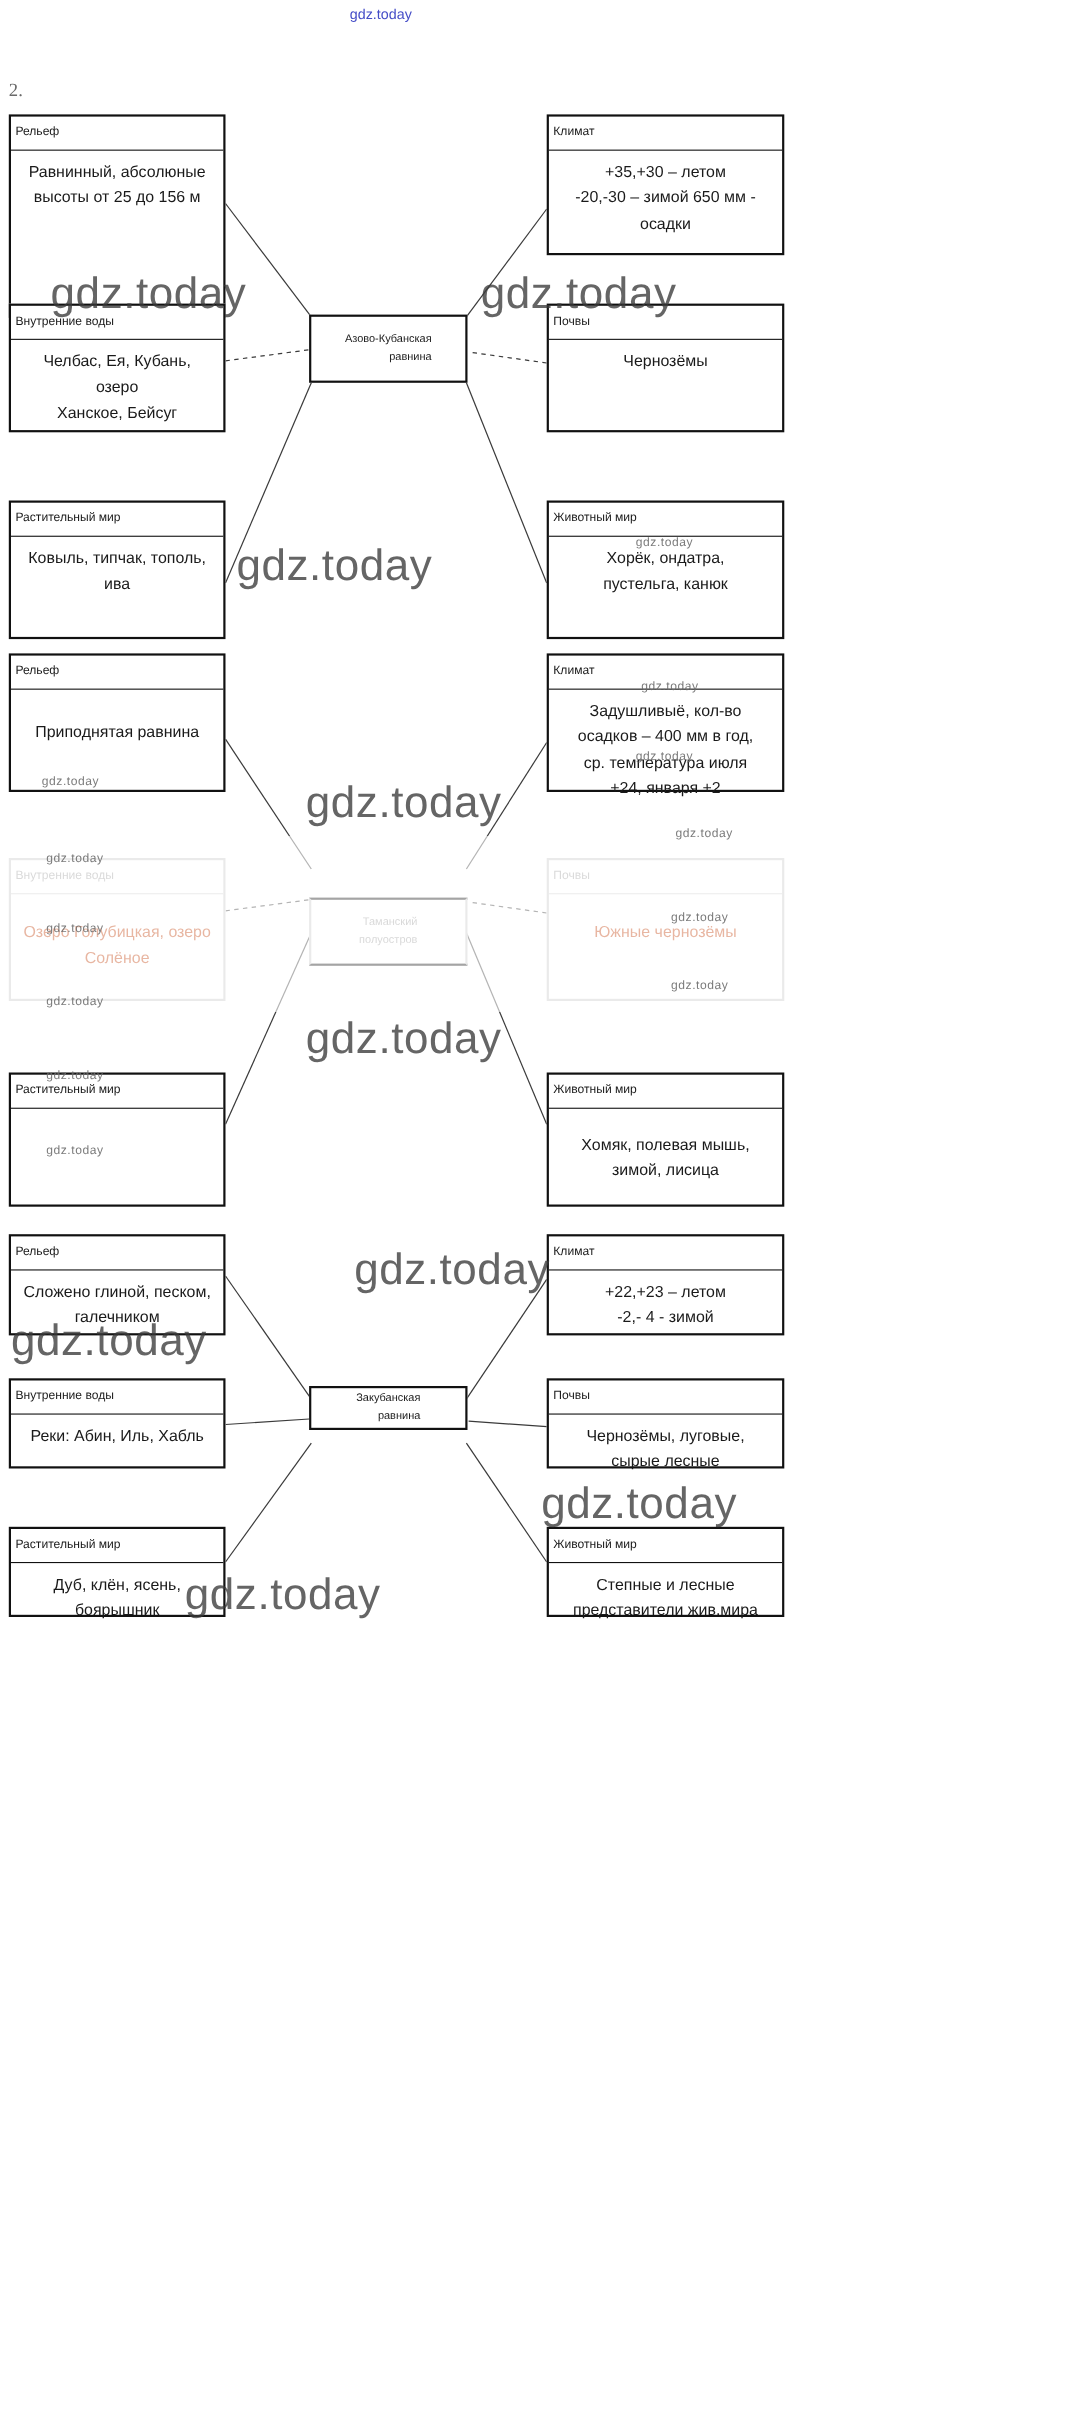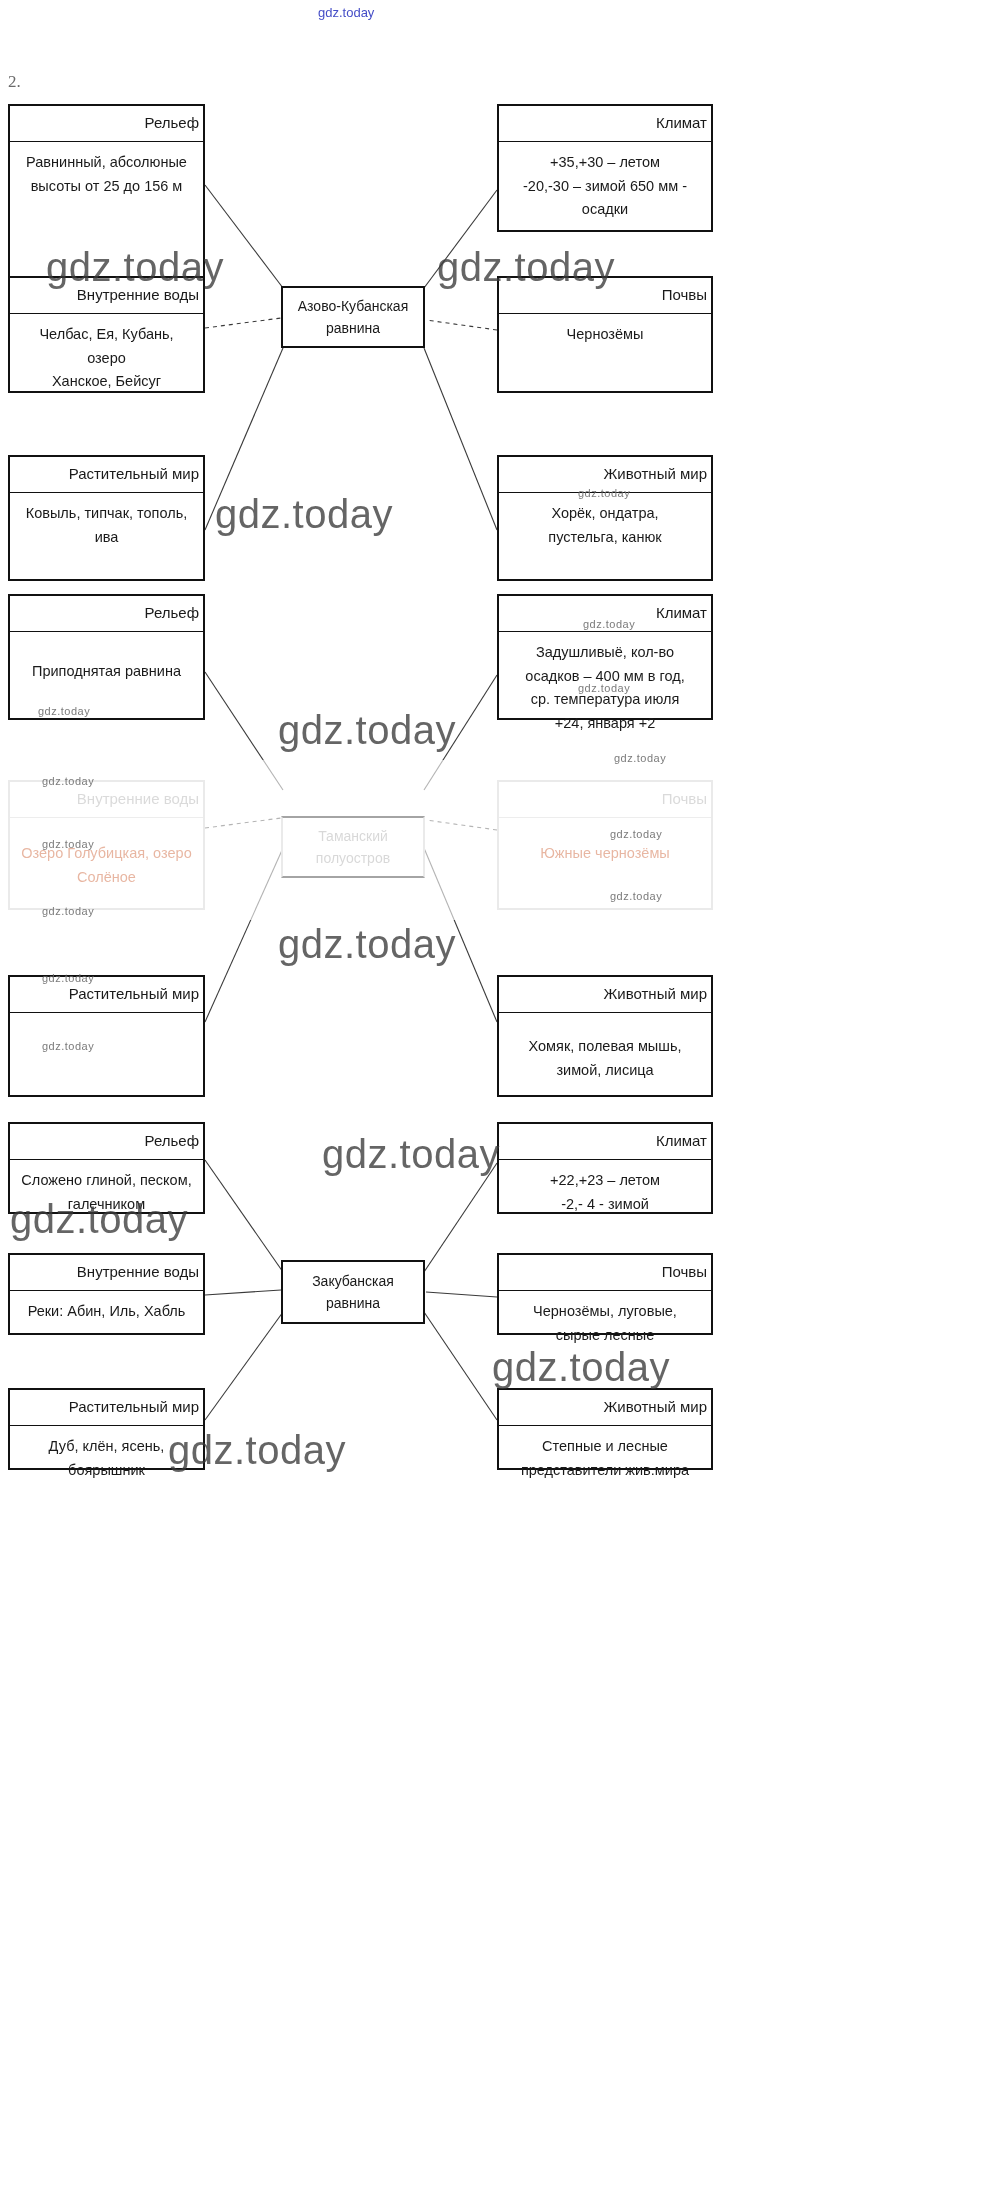--- a/index.html
+++ b/index.html
@@ -54,22 +54,22 @@
   .node{
     position:absolute;
     box-sizing:border-box;
     border:2px solid #111;
     background:#fff;
     z-index:3;
   }
   .node .hd{
     box-sizing:border-box;
     border-bottom:1.5px solid #111;
-    text-align:right;
-    font-size:15px;
+    text-align:left;
+    font-size:11px;
     line-height:1.35;
     padding:7px 4px 8px;
   }
   .node .bd{
     box-sizing:border-box;
     text-align:center;
     font-size:14.5px;
     line-height:1.62;
     padding:9px 10px 4px;
     white-space:pre-line;
@@ -78,22 +78,22 @@
   
   .center{
     position:absolute;
     box-sizing:border-box;
     border:2px solid #111;
     background:#fff;
     z-index:4;
     display:flex;
     align-items:center;
     justify-content:center;
-    text-align:center;
-    font-size:14px;
+    text-align:right;
+    font-size:10px;
     line-height:1.6;
     white-space:pre-line;
     padding:4px 6px;
   }
   .center.faded{color:#9a9a9a;border-color:#9a9a9a;}
   .center.faded.partial{
     border-color:#111;
     border-left-color:#c9c9c9;
     border-right-color:#c9c9c9;
   }
@@ -229,21 +229,21 @@
     <div class="hd">Климат</div>
     <div class="bd">+22,+23 – летом
 -2,- 4 - зимой</div>
   </div>
 
   <div class="node" style="left:8px;top:1253px;width:197px;height:82px;">
     <div class="hd">Внутренние воды</div>
     <div class="bd">Реки: Абин, Иль, Хабль</div>
   </div>
 
-  <div class="center" style="left:281px;top:1260px;width:144px;height:64px;">Закубанская
+  <div class="center" style="left:281px;top:1260px;width:144px;height:40px;">Закубанская
 равнина</div>
 
   <div class="node" style="left:497px;top:1253px;width:216px;height:82px;">
     <div class="hd">Почвы</div>
     <div class="bd">Чернозёмы, луговые,
 сырые лесные</div>
   </div>
 
   <div class="node" style="left:8px;top:1388px;width:197px;height:82px;">
     <div class="hd">Растительный мир</div>

